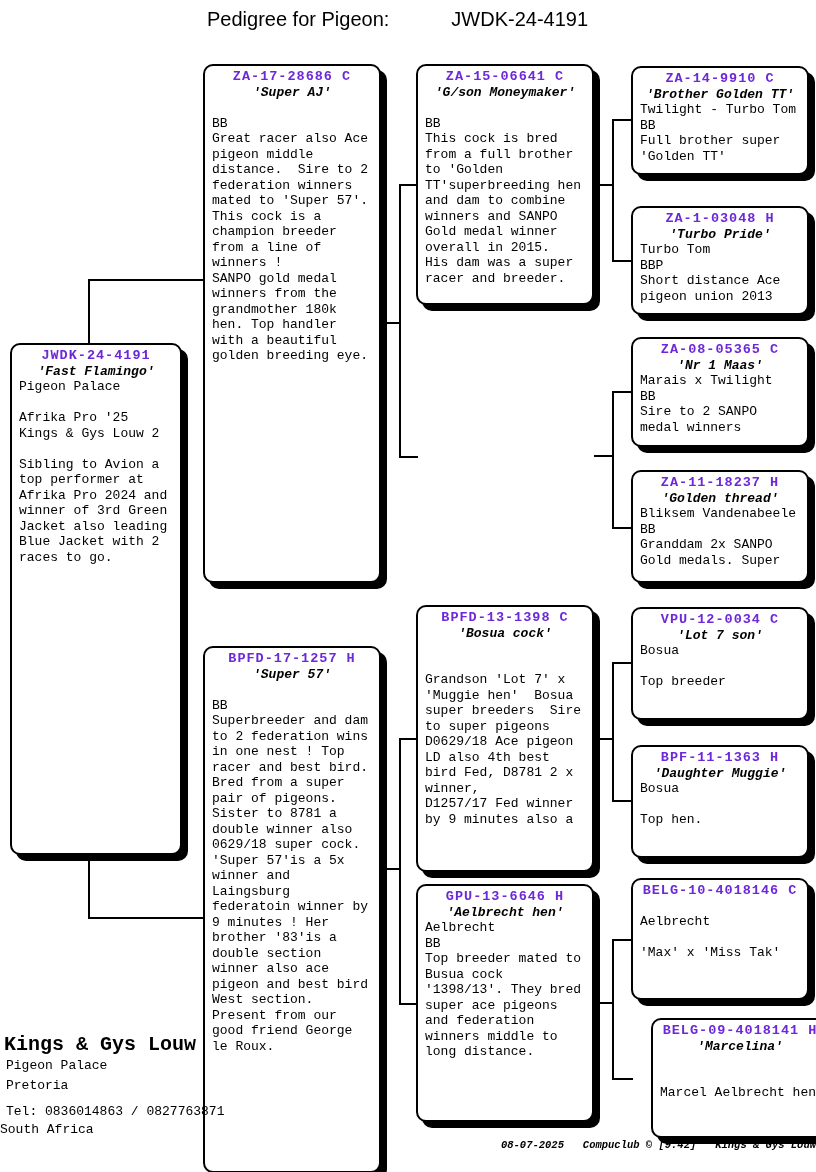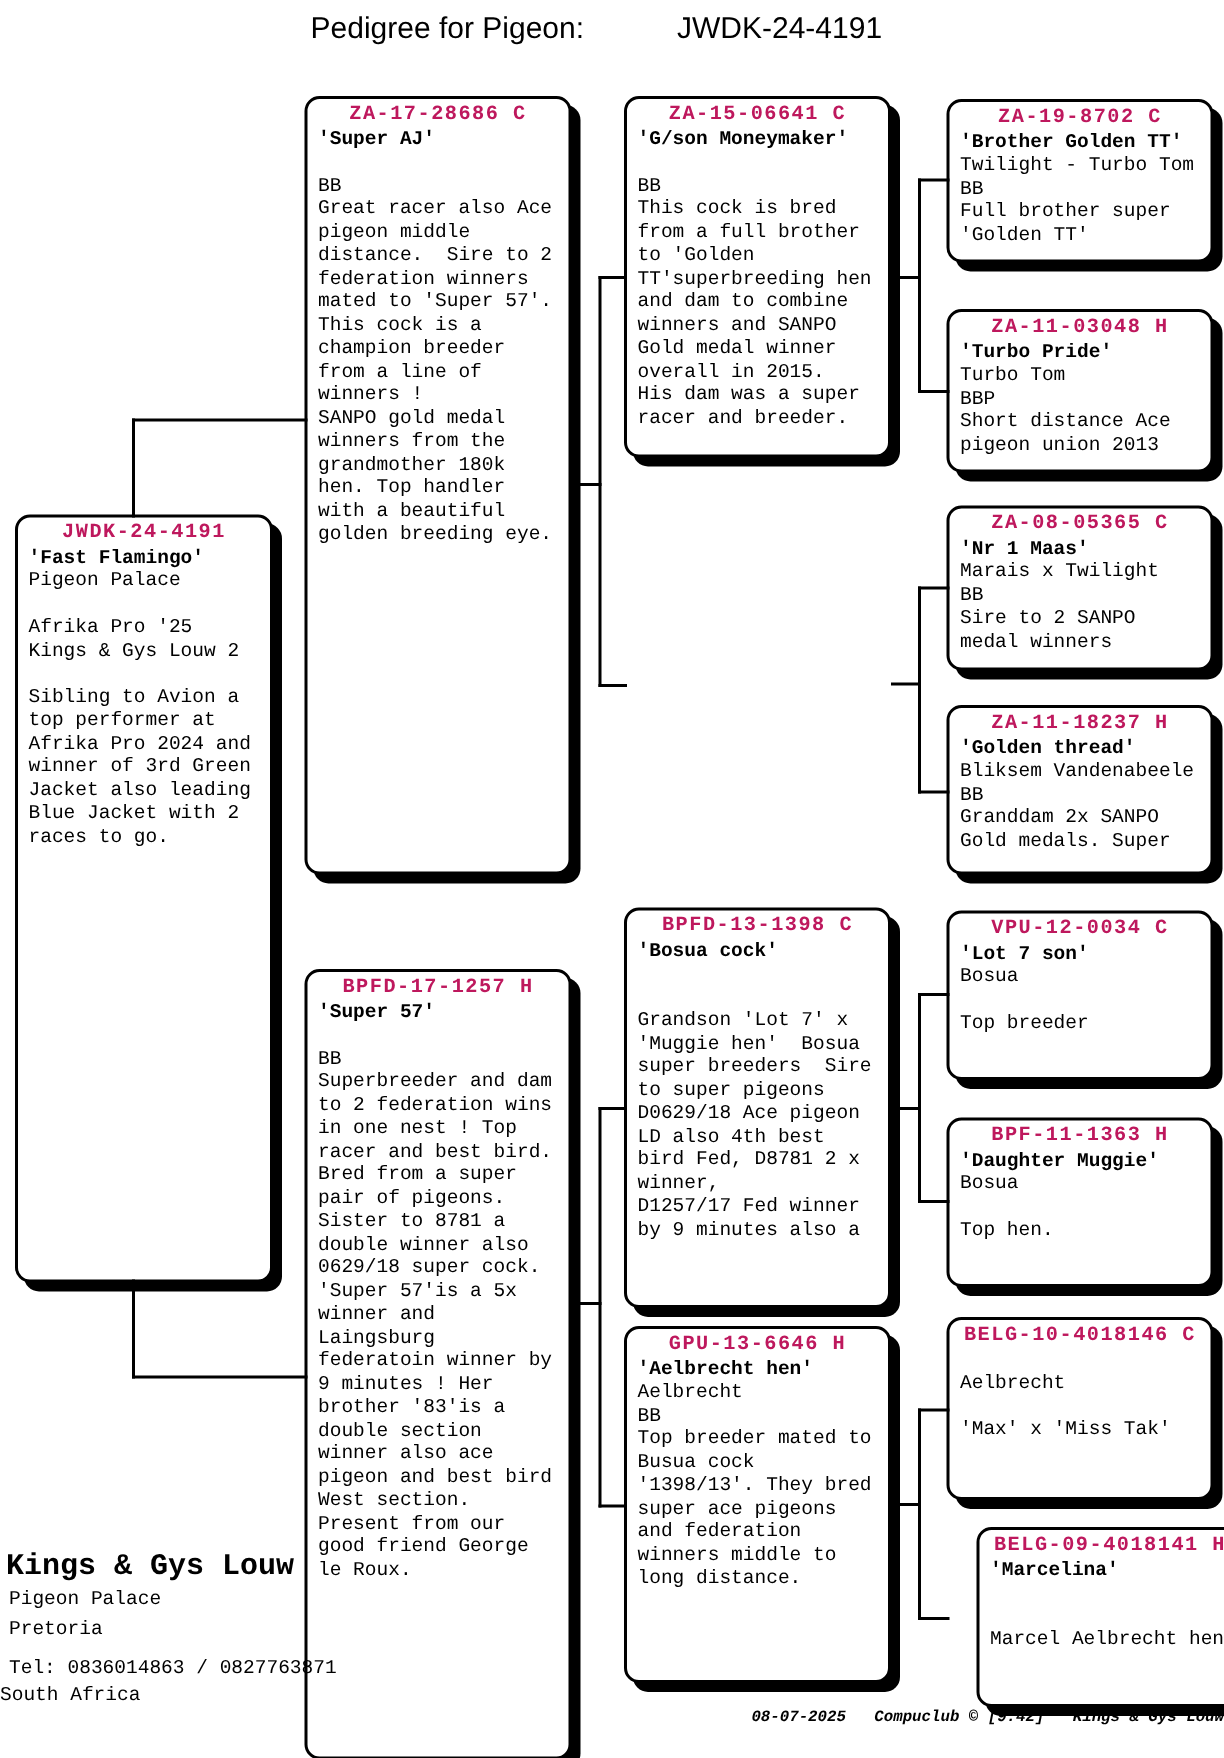--- a/index.html
+++ b/index.html
@@ -4,23 +4,23 @@
 <style>
   html,body{margin:0;padding:0;background:#fff;}
   #page{position:relative;width:816px;height:1172px;background:#fff;overflow:hidden;
         font-family:"Liberation Mono",monospace;}
   #hdr{position:absolute;top:8px;left:207px;font-family:"Liberation Sans",sans-serif;
        font-size:20px;color:#000;white-space:pre;}
   #hdr .ring-big{margin-left:62px;}
   .box{position:absolute;background:#fff;border:2px solid #000;border-radius:10px;
        box-shadow:6px 6px 0 0 #000;padding:3px 7px;box-sizing:border-box;
        font-size:13px;line-height:15.5px;color:#000;overflow:hidden;}
-  .ring{color:#be185d;font-weight:bold;text-align:center;font-size:13.5px;
+  .ring{color:#6d28d9;font-weight:bold;text-align:center;font-size:13.5px;
         letter-spacing:1px;white-space:pre;}
-  .pname{font-weight:bold;min-height:15.5px;white-space:pre-wrap;}
+  .pname{font-style:italic;font-weight:bold;min-height:15.5px;white-space:pre-wrap;text-align:center;}
   .strain{font-weight:normal;white-space:pre-wrap;}
   .btext{white-space:pre-wrap;}
   .ln{position:absolute;background:#000;}
   
   #b-subject{left:10px;top:343px;width:172px;height:512px;}
   #b-sire{left:203px;top:64px;width:178px;height:519px;}
   #b-dam{left:203px;top:605px;width:178px;height:527px;margin-top:41px;}
   #b-ss{left:416px;top:64px;width:178px;height:241px;}
   #b-sd{left:416px;top:338px;width:178px;height:237px;}
   #b-ds{left:416px;top:605px;width:178px;height:267px;}
@@ -161,29 +161,29 @@
 Top breeder mated to
 Busua cock
 '1398/13'. They bred
 super ace pigeons
 and federation
 winners middle to
 long distance.</div>
   </div>
 
   <div class="box" id="b-sss">
-    <div class="ring">ZA-19-8702 C</div>
+    <div class="ring">ZA-14-9910 C</div>
     <div class="pname">'Brother Golden TT'</div>
     <div class="strain">Twilight - Turbo Tom</div>
     <div class="btext">BB
 Full brother super
 'Golden TT'</div>
   </div>
   <div class="box" id="b-ssd">
-    <div class="ring">ZA-11-03048 H</div>
+    <div class="ring">ZA-1-03048 H</div>
     <div class="pname">'Turbo Pride'</div>
     <div class="strain">Turbo Tom</div>
     <div class="btext">BBP
 Short distance Ace
 pigeon union 2013</div>
   </div>
   <div class="box" id="b-sds">
     <div class="ring">ZA-08-05365 C</div>
     <div class="pname">'Nr 1 Maas'</div>
     <div class="strain">Marais x Twilight</div>

